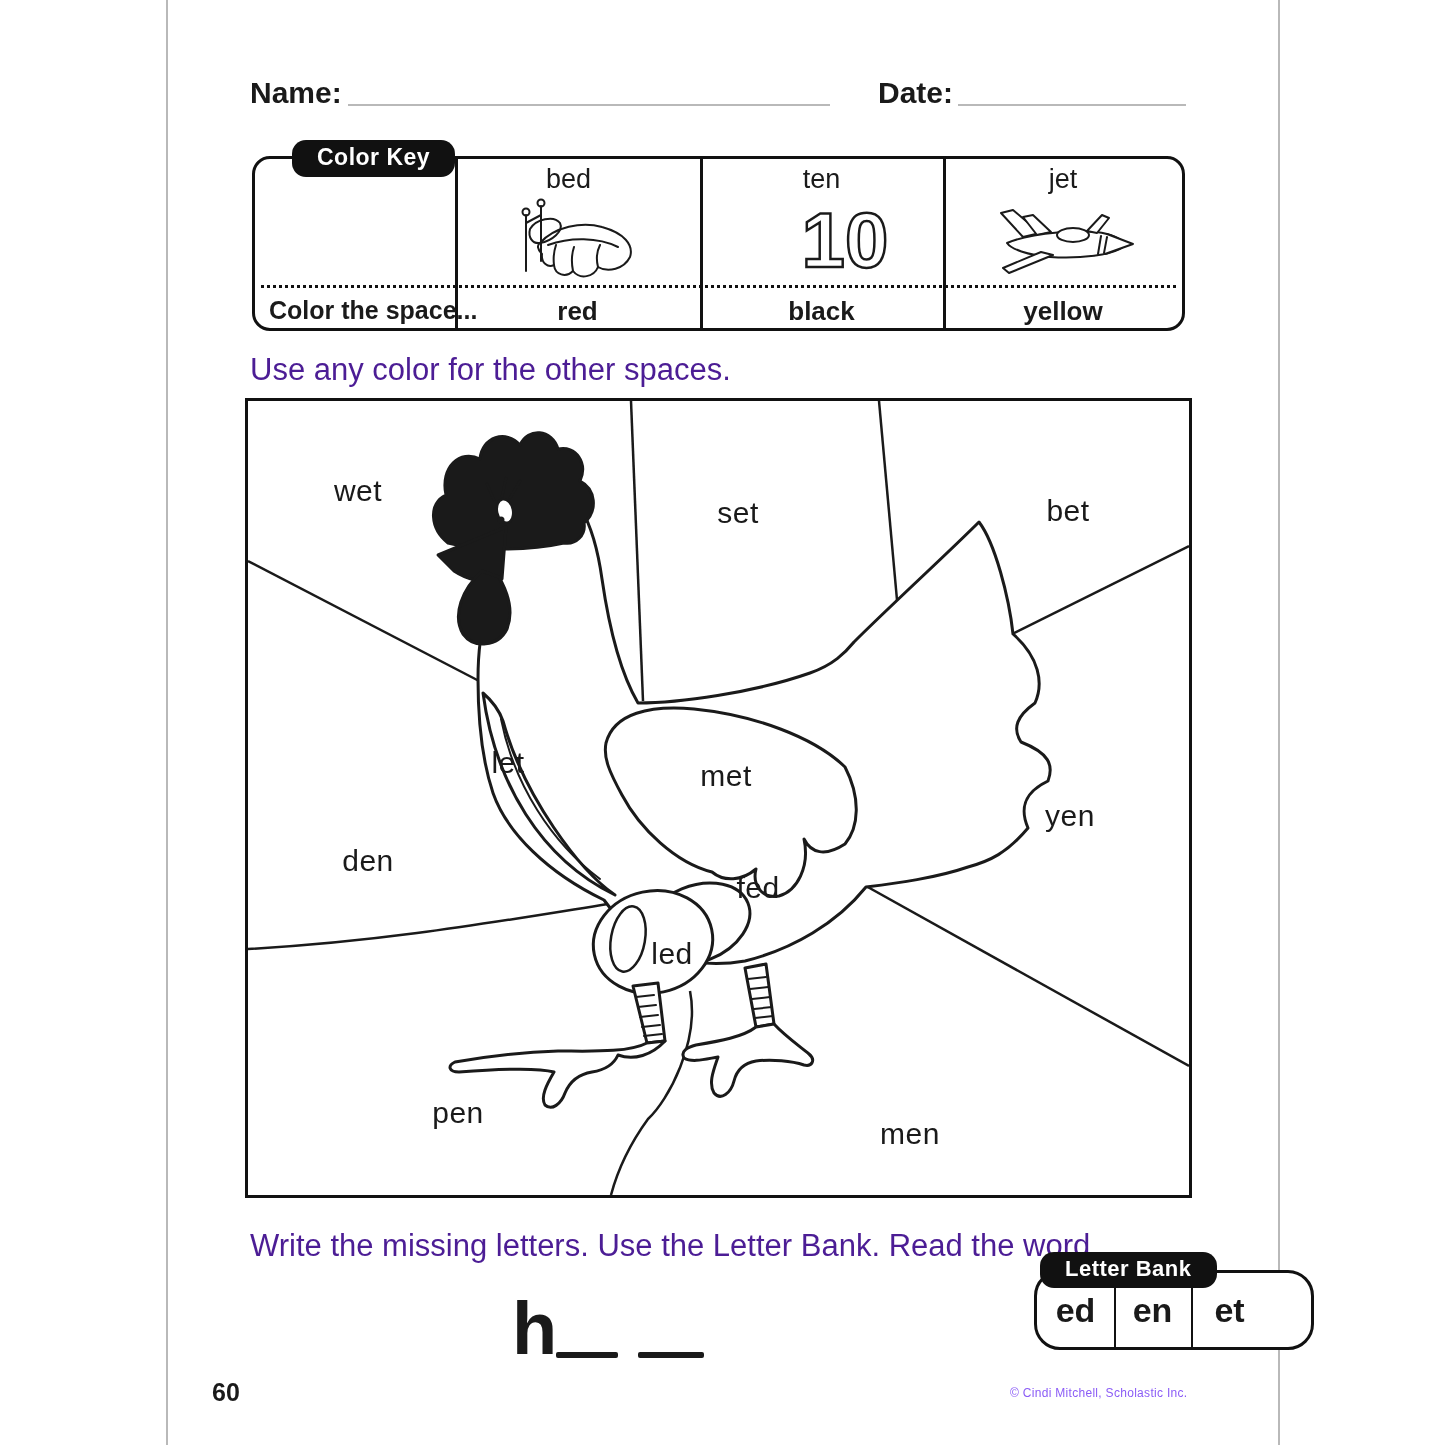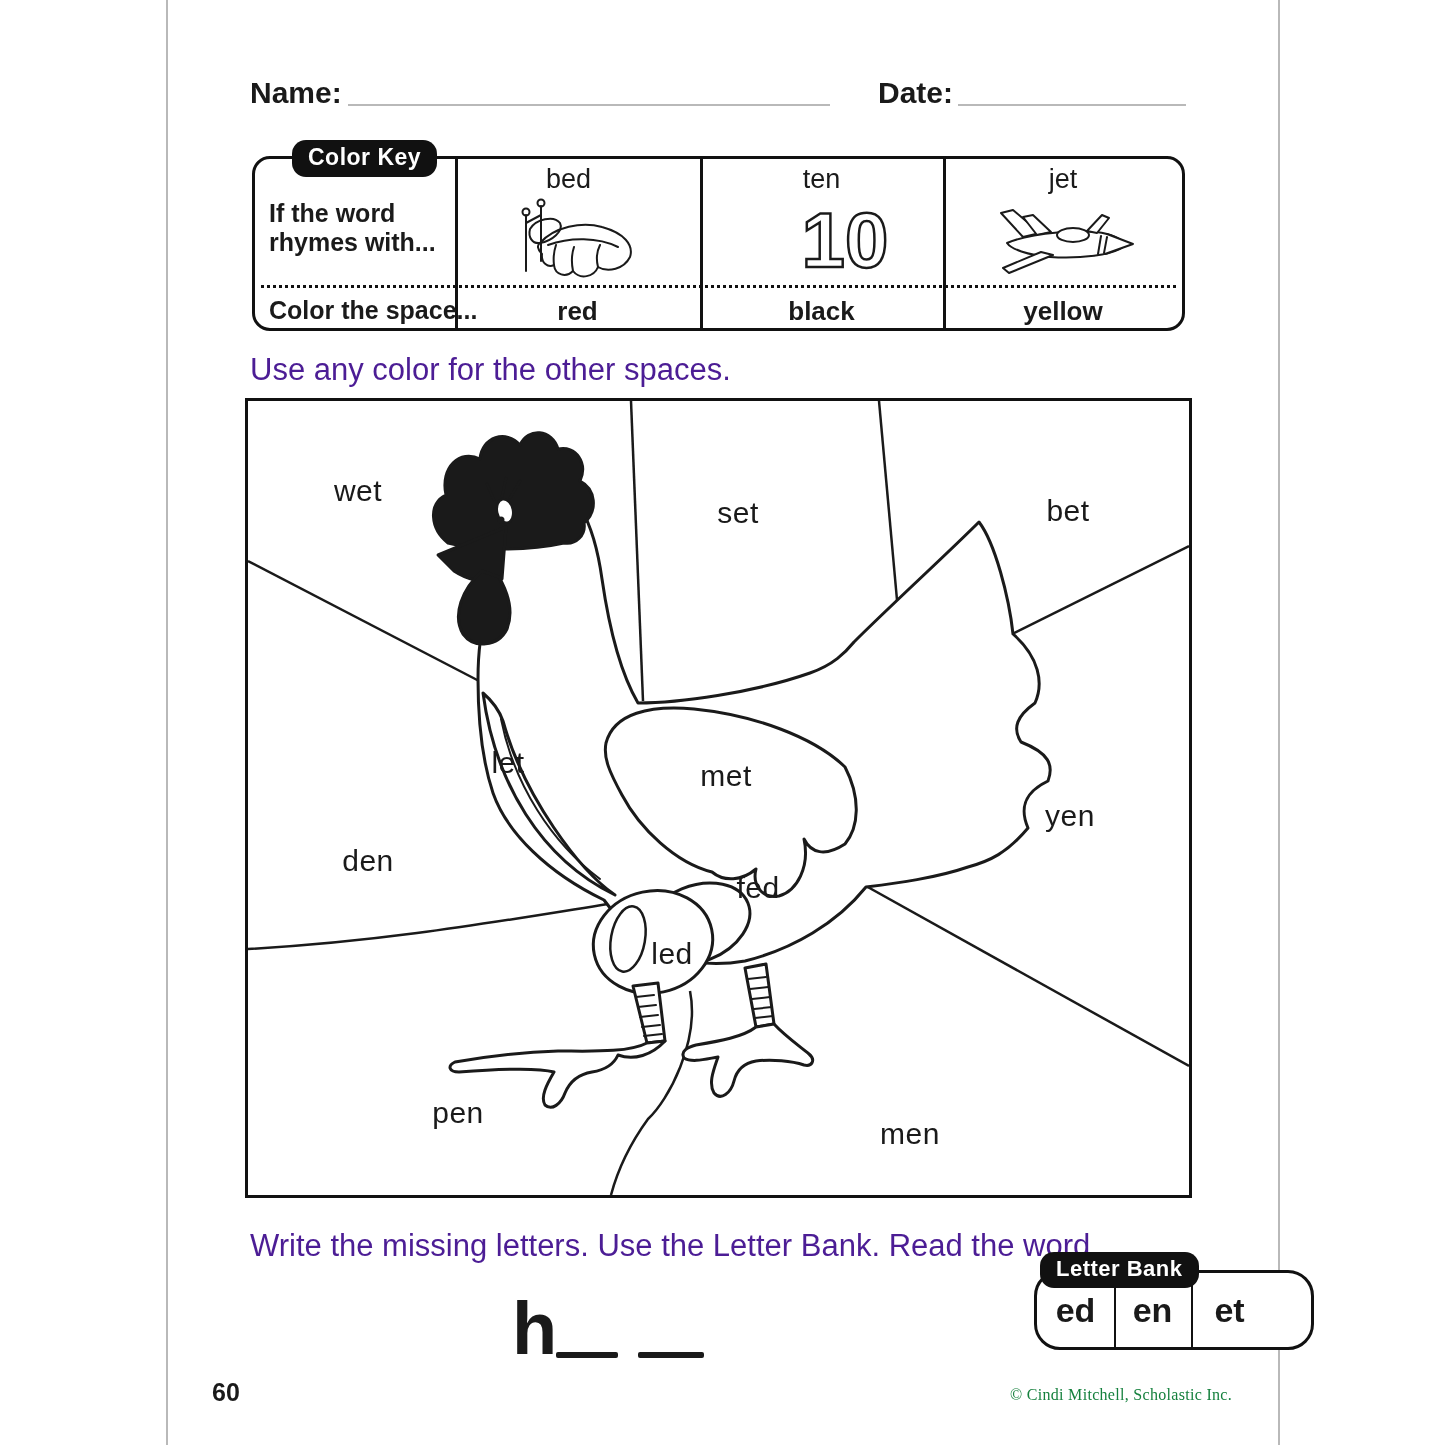--- a/index.html
+++ b/index.html
@@ -22,21 +22,21 @@
   .write-line{position:absolute;height:2px;background:#b9b9b9;}
   
   .ck-table{
     position:absolute;left:252px;top:156px;width:933px;height:175px;
     border:3.5px solid #111;border-radius:18px;box-sizing:border-box;background:#fff;
   }
   .ck-vline{position:absolute;top:0;bottom:0;width:2.5px;background:#111;}
   .ck-dotted{position:absolute;left:6px;right:6px;top:126px;border-top:3.5px dotted #111;}
   .badge{
     position:absolute;background:#111;color:#fff;font-weight:bold;
-    border-radius:14px;padding:4px 16px 6px;font-size:23px;letter-spacing:.5px;
+    border-radius:14px;padding:4px 25px 6px;font-size:23px;letter-spacing:.5px;
     white-space:nowrap;
   }
   .ck-head{position:absolute;top:5px;font-size:27px;text-align:center;}
   .ck-val{position:absolute;top:137px;font-size:26px;font-weight:bold;text-align:center;}
   .ck-rowlabel{position:absolute;left:14px;font-weight:bold;font-size:25px;line-height:1.15;}
   .ck-icon{position:absolute;top:38px;}
   .instr{font-size:31px;color:#4c1d95;}
   
   .pic{
     position:absolute;left:245px;top:398px;width:941px;height:794px;
@@ -51,21 +51,21 @@
   .h-letter{font-weight:bold;font-size:74px;line-height:1;}
   .blank{position:absolute;height:6px;background:#1a1a1a;border-radius:2px;}
   .lb-box{
     position:absolute;left:1003px;top:1270px;width:280px;height:80px;
     border:3.5px solid #111;border-radius:26px;box-sizing:border-box;background:#fff;margin-left:31px;
   }
   .lb-cell{position:absolute;top:0;bottom:0;display:flex;align-items:center;justify-content:center;
     font-size:34px;font-weight:600;}
   .lb-div{position:absolute;top:0;bottom:0;width:1.5px;background:#111;}
   .footer-left{font-size:25px;}
-  .copyright{font-size:16px;color:#15803d;letter-spacing:.3px;font-family:Liberation Serif, serif;}
+  .copyright{font-size:12px;color:#8b5cf6;letter-spacing:.3px;}
 </style>
 </head>
 <body>
 
 <div id="canvas">
 
   <div class="page-edge" style="left:166px;"></div>
   <div class="page-edge" style="left:1278px;"></div>
 
 
@@ -73,24 +73,20 @@
   <div class="write-line" style="left:348px;top:104px;width:482px;"></div>
   <span class="abs label-bold" style="left:878px;top:76px;">Date:</span>
   <div class="write-line" style="left:958px;top:104px;width:228px;"></div>
 
   <div class="ck-table">
     <div class="ck-vline" style="left:200px;"></div>
     <div class="ck-vline" style="left:445px;"></div>
     <div class="ck-vline" style="left:688px;"></div>
     <div class="ck-dotted"></div>
 
-    <div class="ck-rowlabel" style="top:40px;">
-      <div>If the word</div>
-      <div>rhymes with...</div>
-    </div>
     <div class="ck-rowlabel" style="top:137px;">Color the space...</div>
 
     <div class="ck-head" style="left:216px;width:195px;text-align:center;">bed</div>
     <div class="ck-head" style="left:445px;width:243px;">ten</div>
     <div class="ck-head" style="left:688px;width:240px;">jet</div>
 
     <div class="ck-icon" style="left:255px;width:135px;">
       <svg width="135" height="86" viewBox="0 0 135 86" fill="none" stroke="#1a1a1a" stroke-width="2" stroke-linejoin="round" stroke-linecap="round">
         <line x1="16" y1="18" x2="16" y2="74"></line>
           <circle cx="16" cy="15" r="3.5"></circle>

